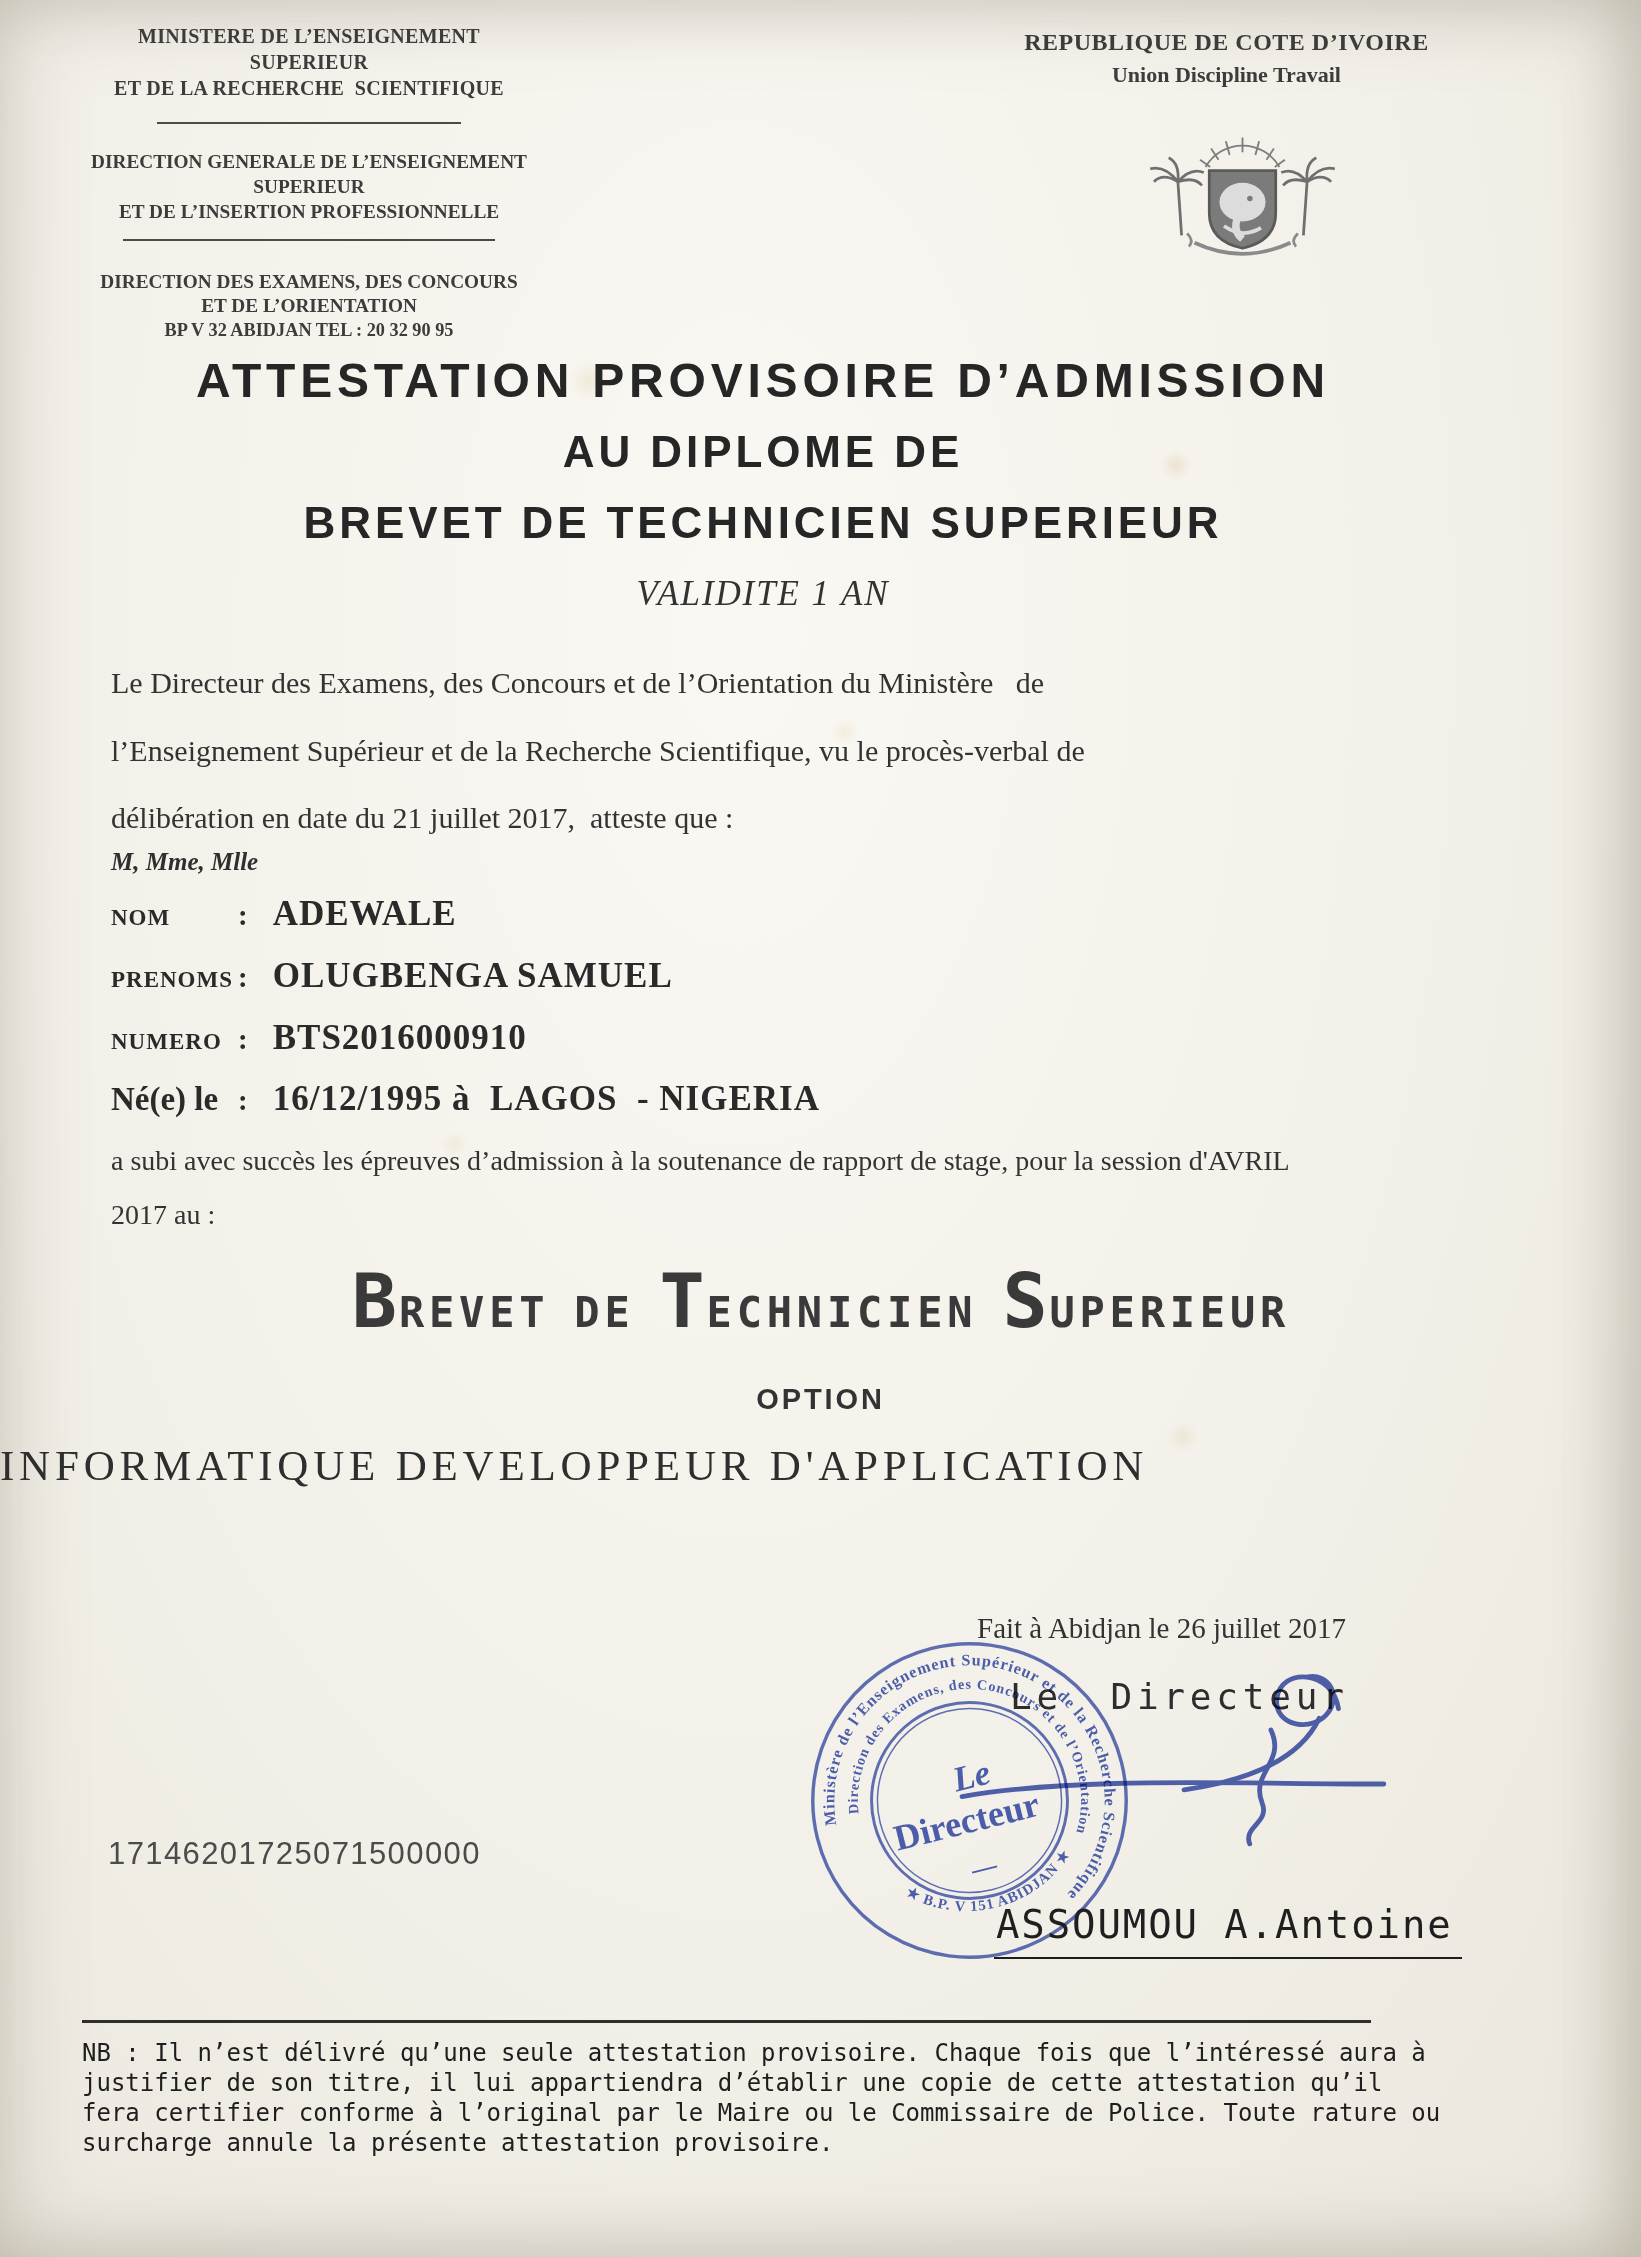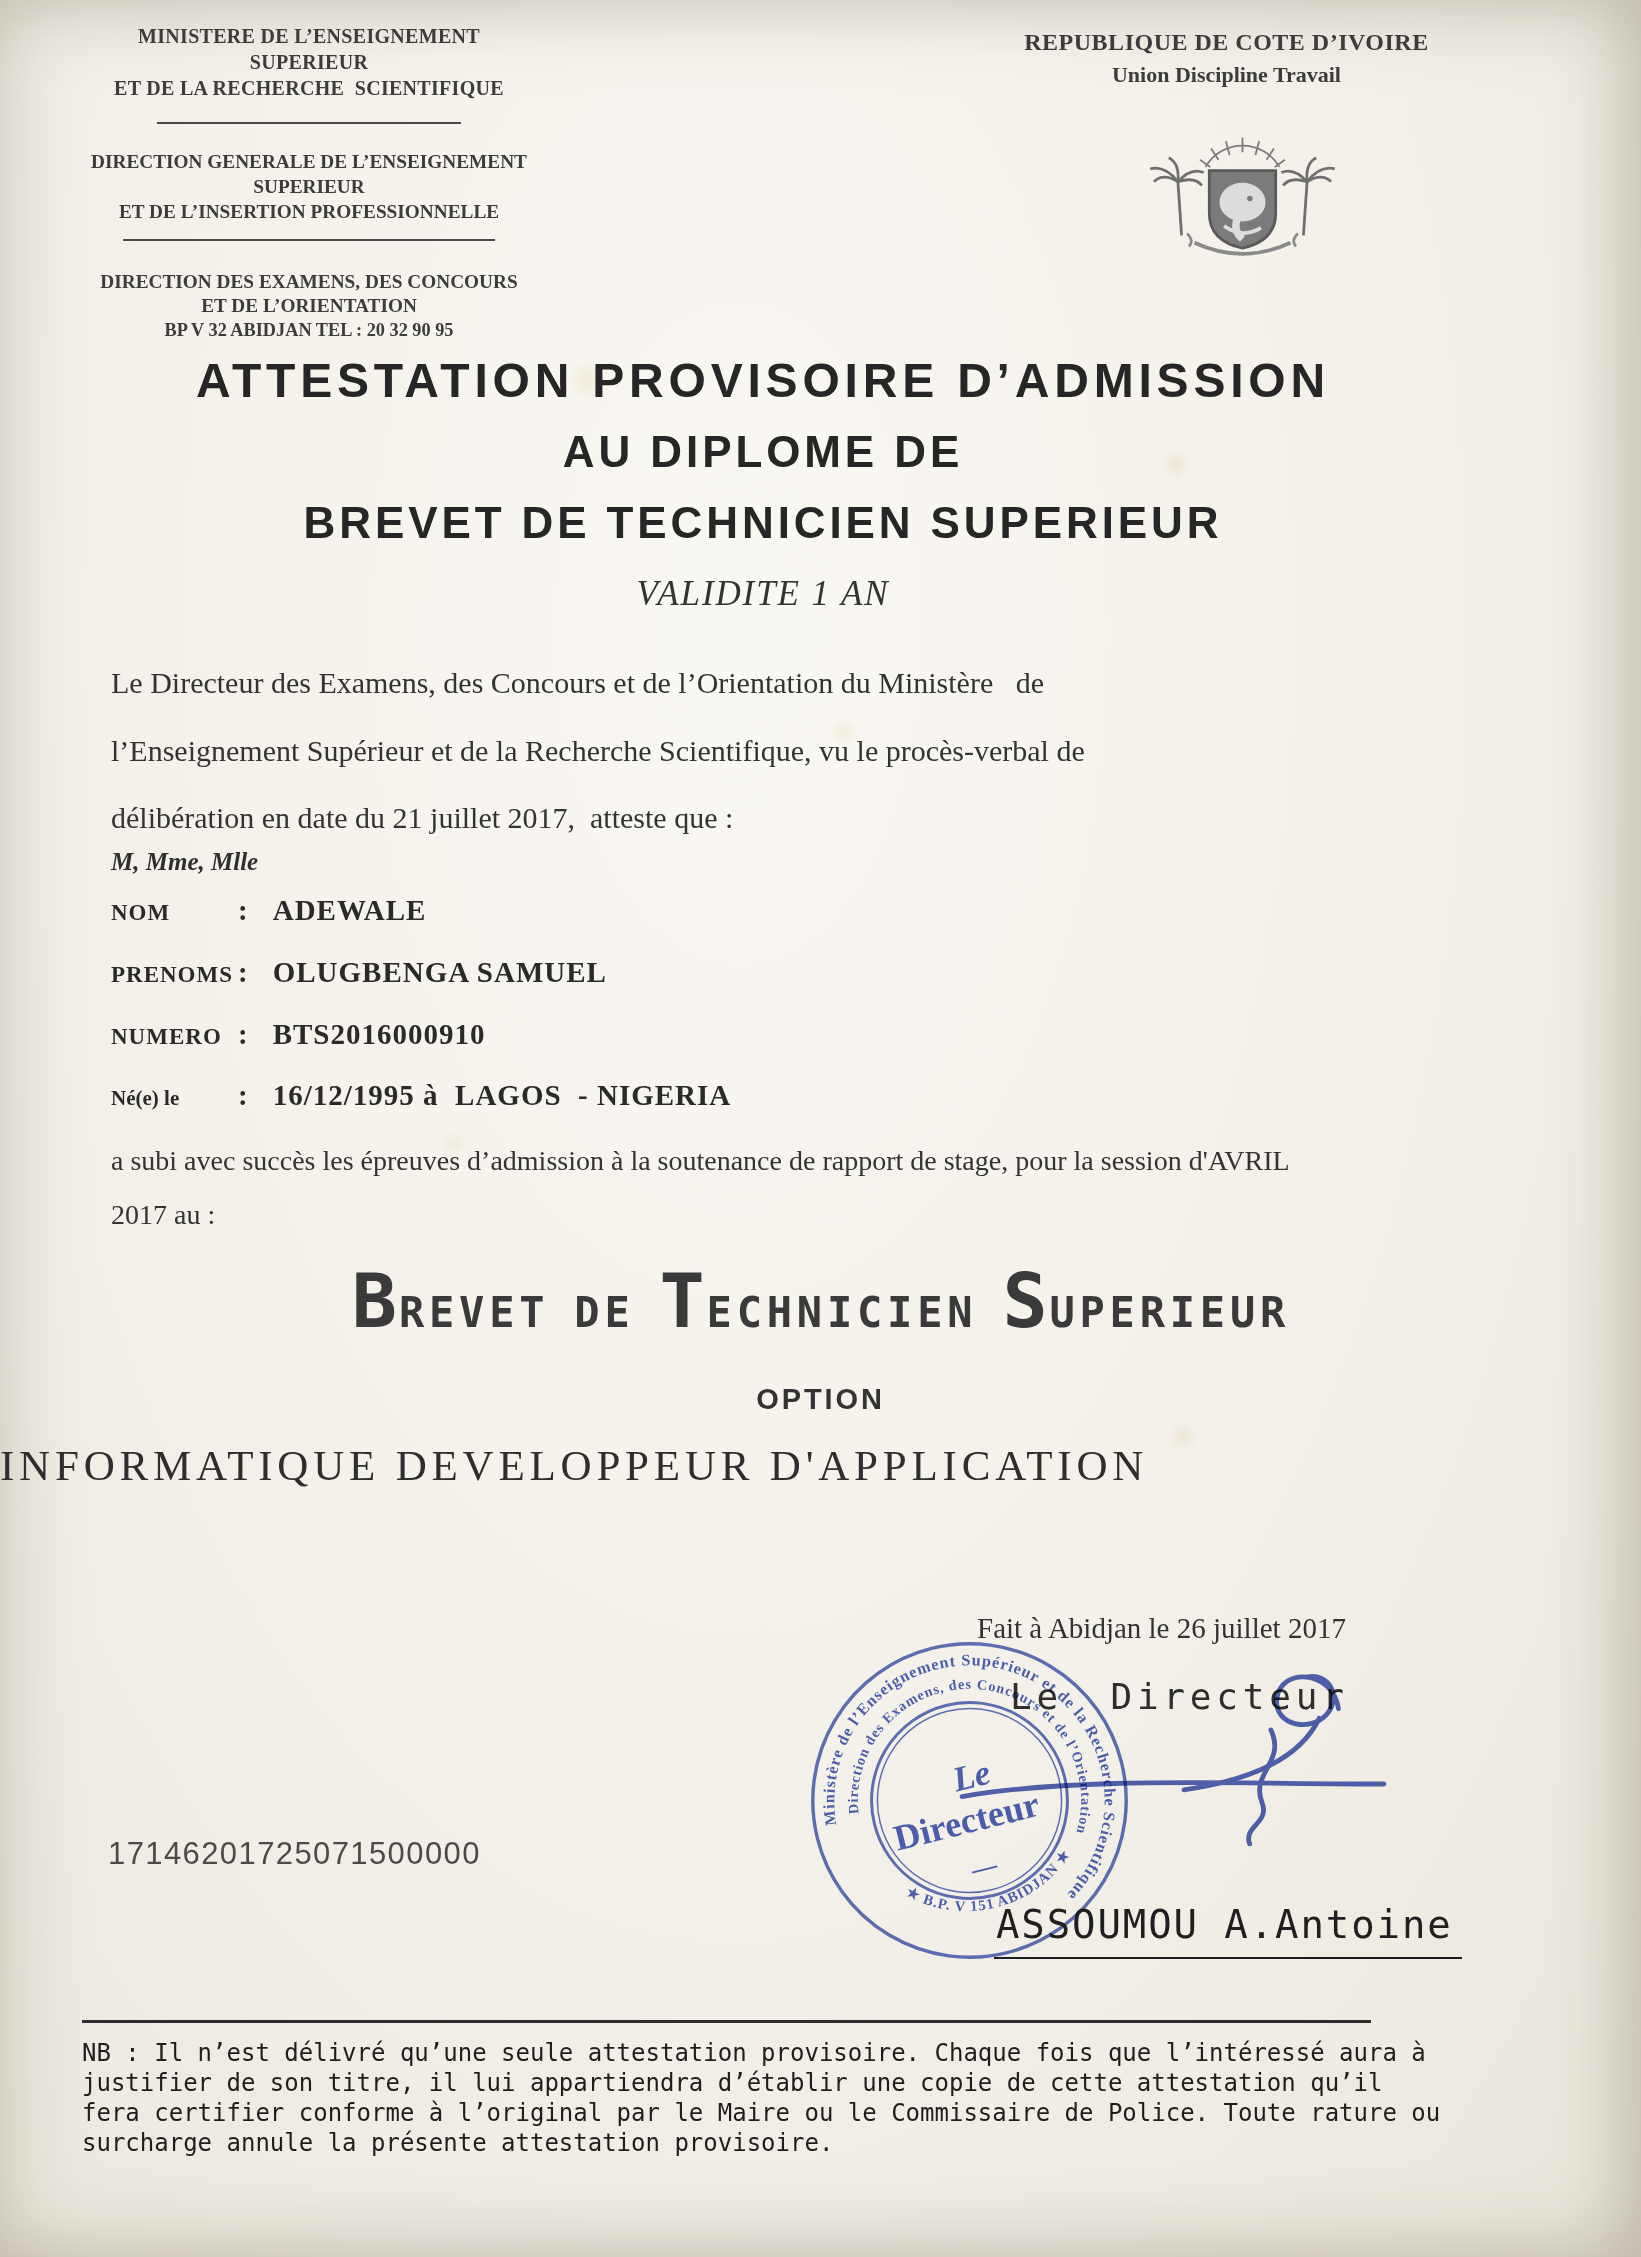--- a/index.html
+++ b/index.html
@@ -38,23 +38,23 @@
   .t2{top:427px;font-size:44px;letter-spacing:3.9px;}
   .t3{top:498px;font-size:44px;letter-spacing:3.9px;}
   .validity{left:0;top:574px;width:1526px;text-align:center;font-style:italic;font-size:35px;
     letter-spacing:1.9px;color:#333;}
   
   .intro{left:111px;width:1371px;font-size:30px;color:#333;}
   .i1{top:666px;} .i2{top:734px;} .i3{top:801px;}
   .civility{left:111px;top:848px;font-size:25px;font-weight:bold;font-style:italic;color:#2f2f2f;}
   .frow{left:111px;display:flex;align-items:baseline;color:#2a2a2a;}
   .frow .lab{font-weight:bold;font-size:23px;letter-spacing:1px;width:127px;}
-  .frow .lab-big{font-weight:bold;font-size:21px;width:127px;}
+  .frow .lab-big{font-weight:bold;font-size:33px;width:127px;}
   .frow .colon{font-weight:bold;font-size:29px;width:25px;}
-  .frow .val{font-weight:bold;font-size:29px;letter-spacing:1px;margin-left:9.7px;text-align:center;}
+  .frow .val{font-weight:bold;font-size:35px;letter-spacing:1px;margin-left:9.7px;text-align:center;}
   .r1{top:894px;} .r2{top:956px;} .r3{top:1018px;} .r4{top:1079px;}
   .adm{left:111px;width:1390px;font-size:28px;color:#333;}
   .a1{top:1145px;} .a2{top:1199px;}
   
   .diploma{left:39px;top:1257px;width:1564px;text-align:center;font-family:"DejaVu Sans Mono",monospace;
     font-weight:bold;color:#3a3a3a;white-space:nowrap;}
   .diploma .cap{font-size:75px;letter-spacing:1.9px;}
   .diploma .rest{font-size:42px;letter-spacing:4.8px;}
   .diploma .gap{display:inline-block;width:25px;}
   .option-label{left:0;top:1383px;width:1641px;text-align:center;font-family:"Liberation Sans",sans-serif;

